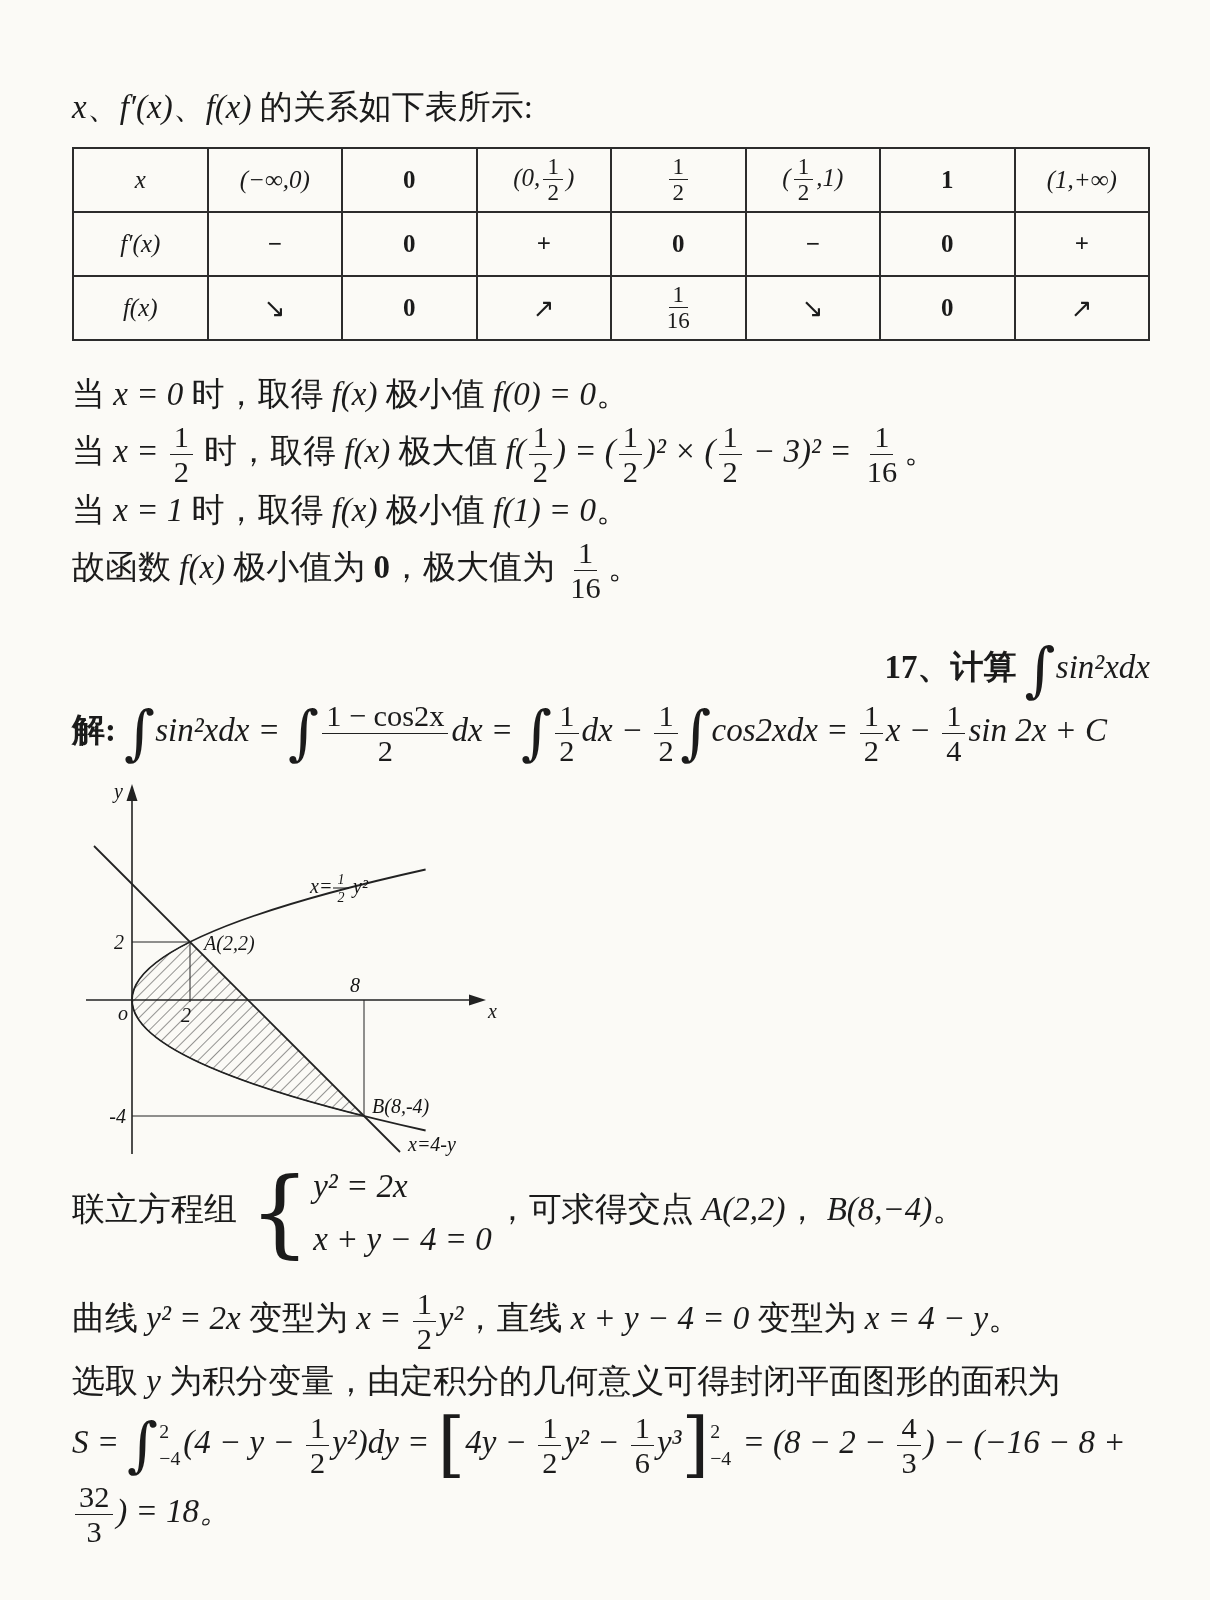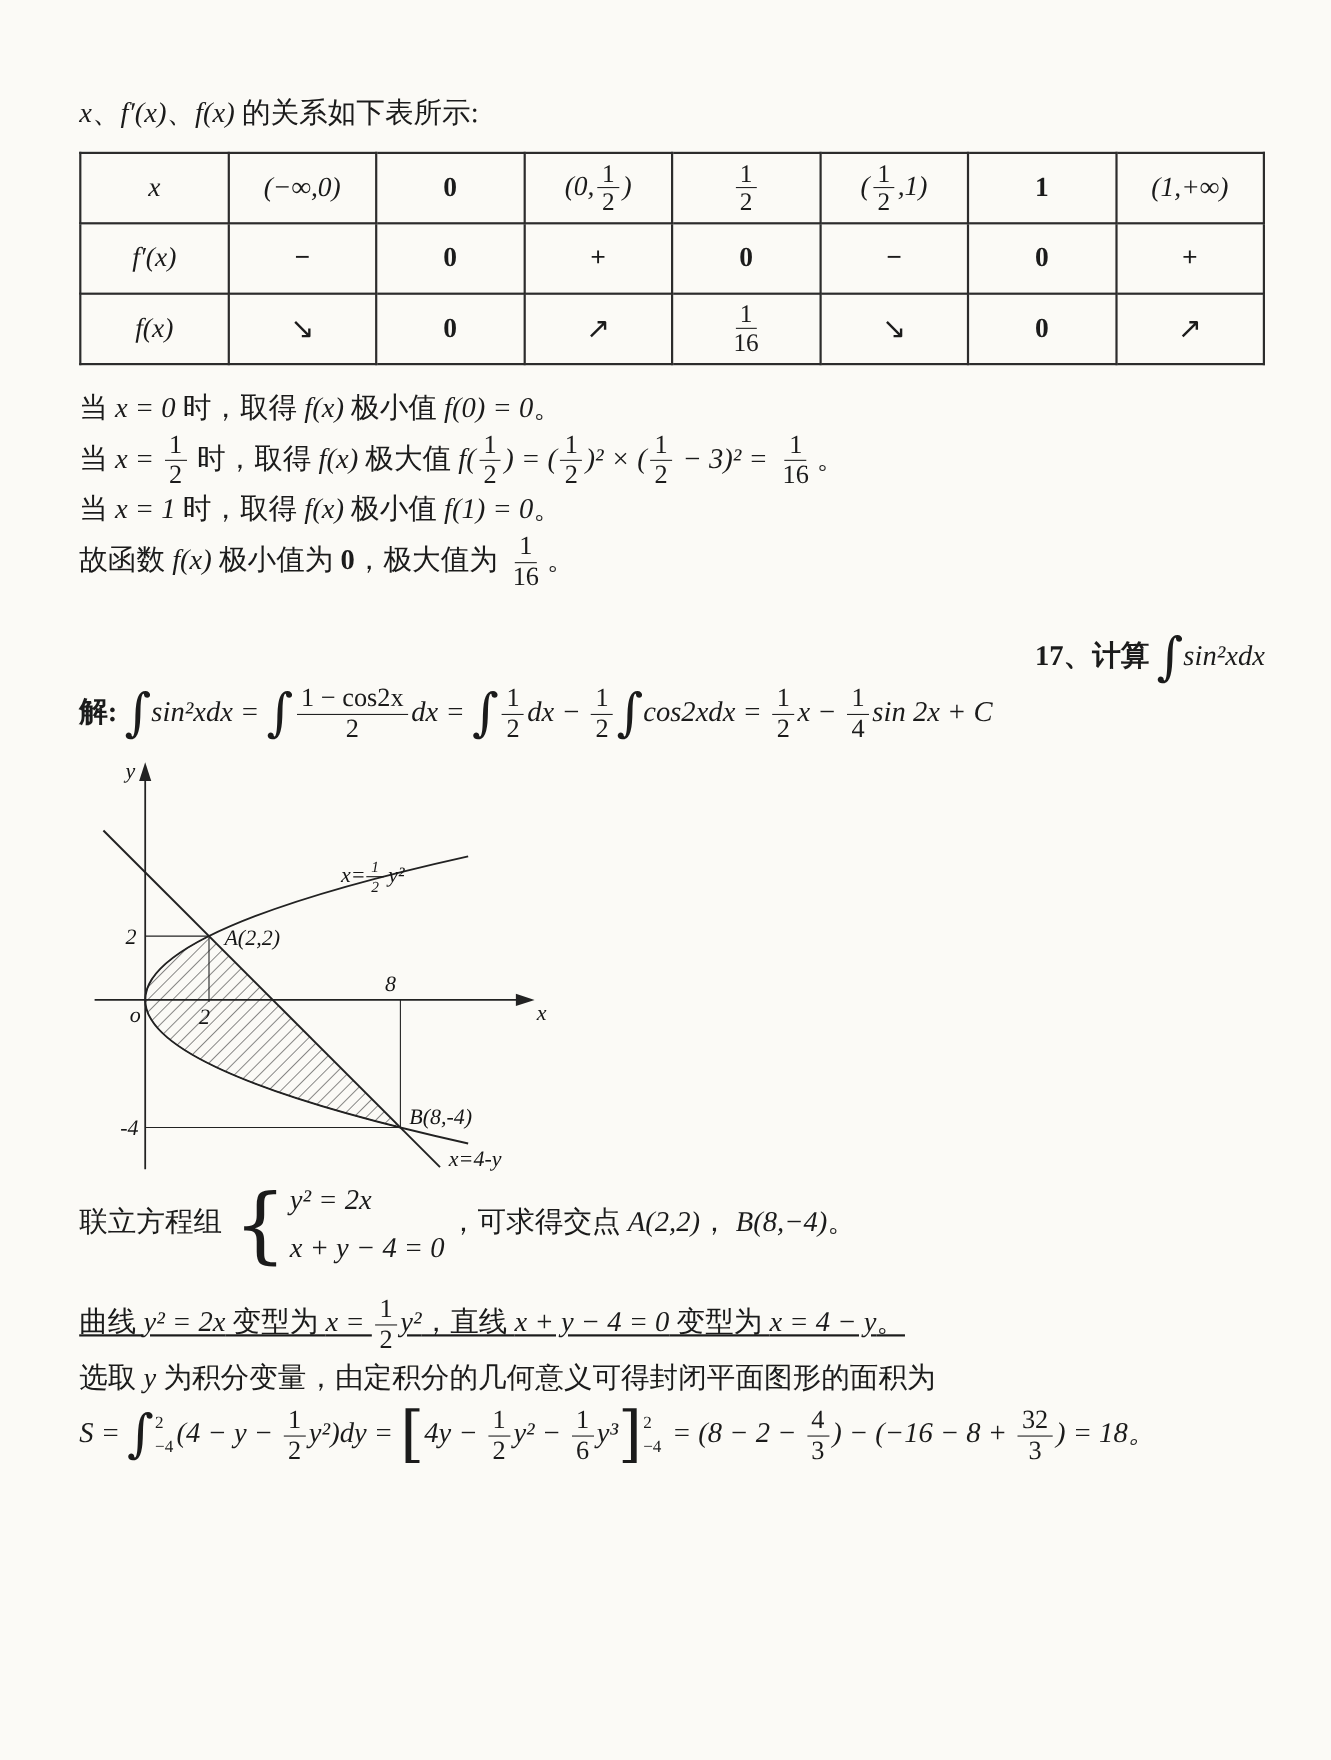--- a/index.html
+++ b/index.html
@@ -4,21 +4,21 @@
 <style>
   html,body{margin:0;padding:0;}
   body{
     width:1210px;height:1600px;
     background:#fbfaf6;
     color:#1b1b1b;
     font-family:"Liberation Serif","DejaVu Sans",serif;
     overflow:hidden;
   }
   .page{padding:86px 60px 0 72px;}
-  .line{font-size:26px;line-height:1.3;}
+  .line{font-size:33px;line-height:1.3;}
   .txt{font-family:"Liberation Serif","DejaVu Sans",serif;}
   .math{font-family:"Liberation Serif",serif;font-style:italic;}
   .bold{font-family:"Liberation Serif","DejaVu Sans",serif;font-weight:bold;}
   .arrow{font-family:"DejaVu Sans",sans-serif;font-size:1.05em;}
   .frac{
     display:inline-flex;flex-direction:column;align-items:center;
     vertical-align:middle;margin:0 3px;line-height:1.12;
     font-family:"Liberation Serif",serif;font-style:normal;font-size:0.92em;
   }
   .frac .num{border-bottom:1.6px solid #222;padding:0 4px;}
@@ -33,21 +33,21 @@
   .bigbr{font-family:"DejaVu Serif",serif;font-style:normal;font-size:2.15em;line-height:0.8;vertical-align:middle;}
   .cases{display:inline-flex;align-items:center;vertical-align:middle;margin:0 4px;}
   .cases .brace{font-family:"DejaVu Serif",serif;font-size:2.9em;line-height:0.85;font-weight:300;margin-right:3px;}
   .cases .rows{display:inline-flex;flex-direction:column;gap:10px;text-align:left;}
   .reltable{border-collapse:collapse;margin:18px 0 0 0;width:1078px;table-layout:fixed;}
   .reltable td{
     border:2px solid #2c2c2c;text-align:center;vertical-align:middle;
     height:58px;font-size:25px;padding:2px 4px;
   }
   .mt12{margin-top:4px;}.mt16{}
-  .mt24{margin-top:22px;}.mt26{margin-top:26px;text-decoration:underline;}.mt36{margin-top:36px;}
+  .mt24{margin-top:32px;}.mt26{margin-top:26px;}.mt36{margin-top:36px;}
   .mt40{margin-top:40px;text-align:right;}.mt44{margin-top:44px;}.mt8{margin-top:8px;}
   .gl{font-family:"Liberation Serif",serif;font-style:italic;font-size:20px;fill:#151515;}
   .gl-sm{font-family:"Liberation Serif",serif;font-style:italic;font-size:14px;fill:#151515;}
 </style>
 </head>
 <body>
 
 <div class="page">
 
   <div class="line"><span class="math">x</span><span class="txt">、</span><span class="math">f′(x)</span><span class="txt">、</span><span class="math">f(x)</span><span class="txt"> 的关系如下表所示:</span></div>

